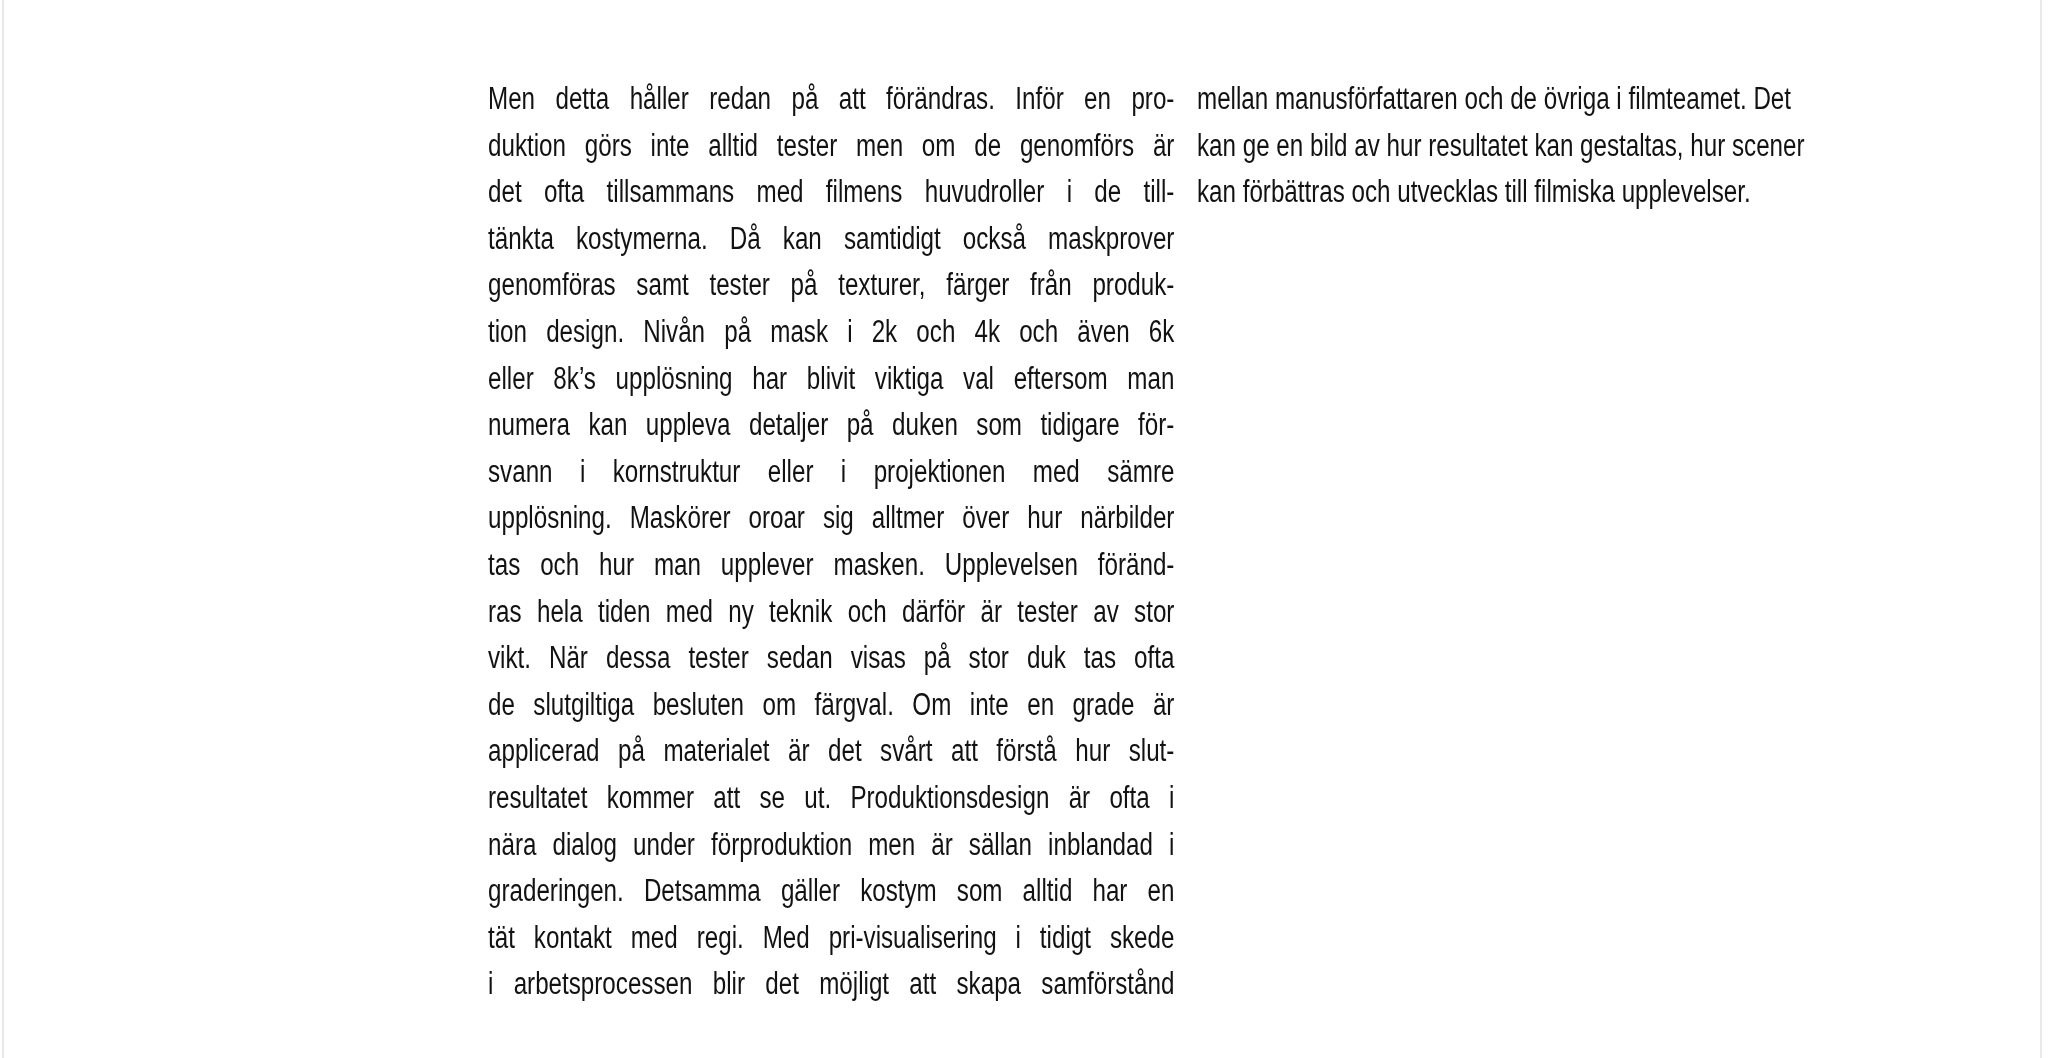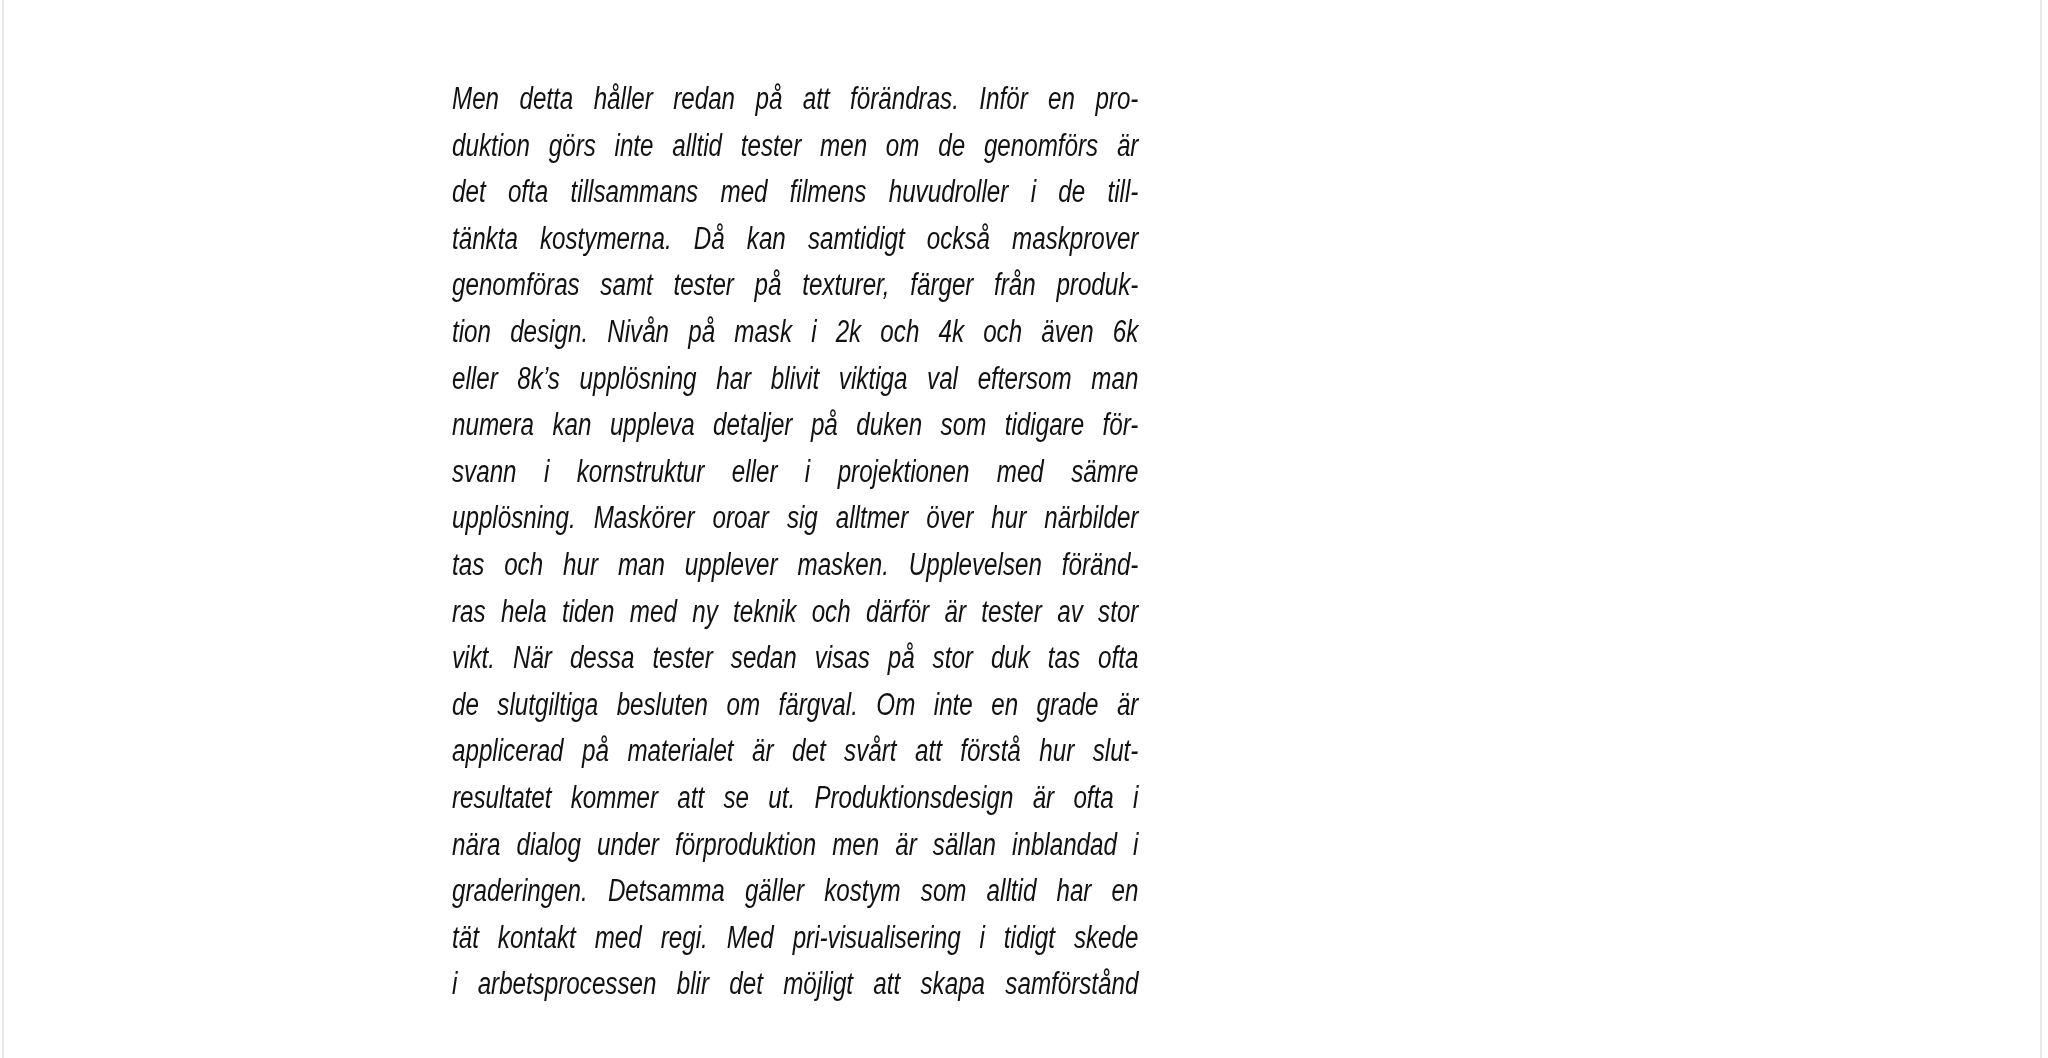--- a/index.html
+++ b/index.html
@@ -27,21 +27,21 @@
     width: 2px;
     background: #e9e9e9;
   }
   .edge-left  { left: 2px;  }
   .edge-right { left: 2040px; }
 
   .column {
     position: absolute;
     top: 76px;
   }
-  .column-left  { left: 452px;  width: 686px; font-style: italic; }
+  .column-left  { left: 488px;  width: 686px; }
   .column-right { left: 1197px; width: 735px; }
 
   
   .col-inner {
     transform: scaleX(0.78);
     transform-origin: 0 0;
   }
   .column-left  .col-inner { width: 880px; }
   .column-right .col-inner { width: 960px; }
 
@@ -87,13 +87,20 @@
         <div class="text-line justified-line">de slutgiltiga besluten om färgval. Om inte en grade är</div>
         <div class="text-line justified-line">applicerad på materialet är det svårt att förstå hur slut-</div>
         <div class="text-line justified-line">resultatet kommer att se ut. Produktionsdesign är ofta i</div>
         <div class="text-line justified-line">nära dialog under förproduktion men är sällan inblandad i</div>
         <div class="text-line justified-line">graderingen. Detsamma gäller kostym som alltid har en</div>
         <div class="text-line justified-line">tät kontakt med regi. Med pri-visualisering i tidigt skede</div>
         <div class="text-line justified-line">i arbetsprocessen blir det möjligt att skapa samförstånd</div>
       </div>
   </div>
 
+  <div class="column column-right">
+    <div class="col-inner">
+        <div class="text-line ragged-line">mellan manusförfattaren och de övriga i filmteamet. Det</div>
+        <div class="text-line ragged-line">kan ge en bild av hur resultatet kan gestaltas, hur scener</div>
+        <div class="text-line ragged-line">kan förbättras och utvecklas till filmiska upplevelser.</div>
+      </div>
+  </div>
 </div>
 
 </body></html>

